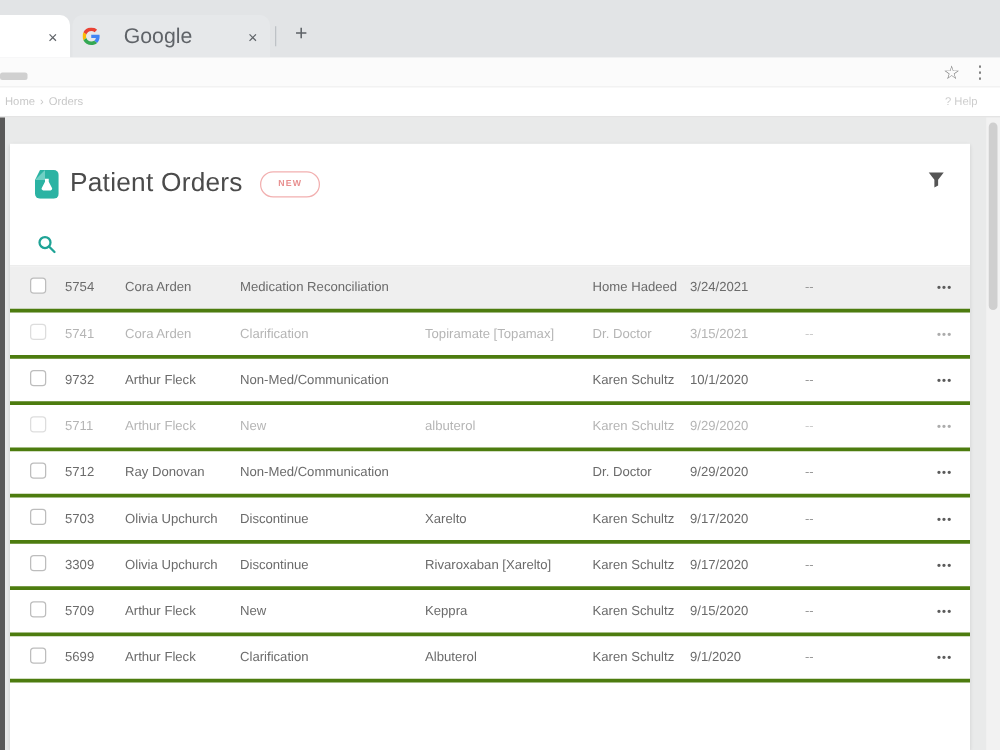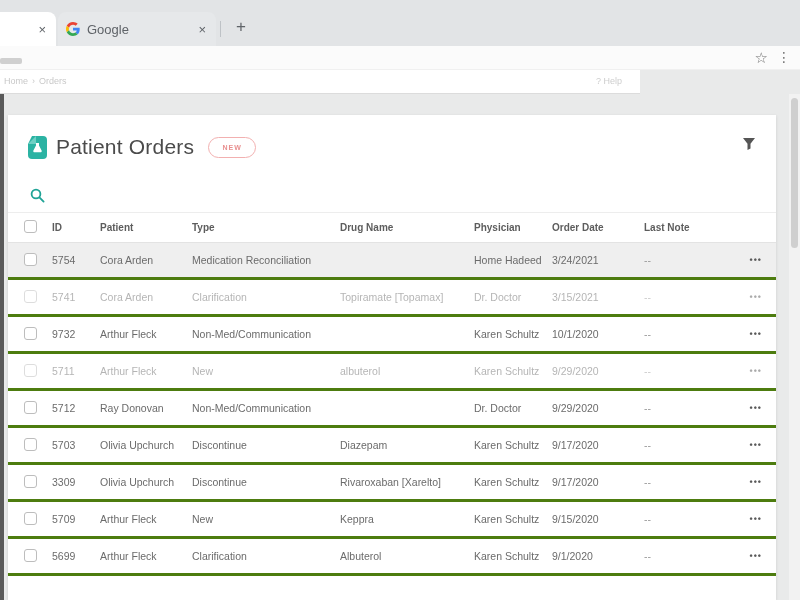--- a/index.html
+++ b/index.html
@@ -4,31 +4,31 @@
 <style>
   * { margin: 0; padding: 0; box-sizing: border-box; }
   html, body { width: 800px; height: 600px; overflow: hidden; }
   body { font-family: "Liberation Sans", "DejaVu Sans", sans-serif; background: #e9eaea; position: relative; }
 
   
   .tabstrip { position: absolute; top: 0; left: 0; width: 800px; height: 46px; background: #e2e4e6; }
   .tab { position: absolute; top: 12px; height: 34px; display: flex; align-items: center; border-radius: 8px 8px 0 0; }
   .tab.active { left: -18px; width: 74px; background: #ffffff; justify-content: flex-end; padding-right: 8px; }
   .tab.inactive { left: 58px; width: 158px; background: #e6e8ea; padding: 0 8px; }
-  .tab-label { font-size: 13px; color: #5f6368; margin-left: 7px; flex: 1; text-align: left; }
+  .tab-label { font-size: 17px; color: #5f6368; margin-left: 19px; flex: 1; text-align: left; }
   .tab-close { font-size: 13px; color: #5f6368; cursor: pointer; line-height: 1; padding: 0 2px; }
   .tab-divider { position: absolute; left: 220px; top: 21px; width: 1px; height: 16px; background: #9aa0a6; opacity: .5; }
   .newtab { position: absolute; left: 228px; top: 14px; width: 26px; height: 26px; font-size: 17px; color: #5f6368; display: flex; align-items: center; justify-content: center; border-radius: 50%; cursor: pointer; }
 
   .toolbar { position: absolute; top: 46px; left: 0; width: 800px; height: 24px; background: #fbfbfb; border-bottom: 1px solid #f0f0f0; }
   .url-fragment { position: absolute; left: 0; top: 12px; width: 22px; height: 6px; background: #b9b9b9; border-radius: 2px; opacity: .65; }
   .star { position: absolute; right: 32px; top: 3px; font-size: 15px; color: #757575; cursor: pointer; }
   .kebab { position: absolute; right: 9px; top: 3px; font-size: 14px; color: #757575; cursor: pointer; letter-spacing: 0; }
 
-  .substrip { position: absolute; top: 70px; left: 0; width: 640px; height: 24px; background: #ffffff; border-bottom: 1px solid #dcdcdc; }
+  .substrip { position: absolute; top: 70px; left: 0; width: 800px; height: 24px; background: #ffffff; border-bottom: 1px solid #dcdcdc; }
   .crumbs { position: absolute; left: 4px; top: 6px; font-size: 9px; color: #9a9a9a; opacity: .55; }
   .crumbs .sep { margin: 0 4px; }
   .help { position: absolute; right: 18px; top: 6px; font-size: 9px; color: #9a9a9a; opacity: .5; cursor: pointer; margin-left: 36px; }
 
   
   .page { position: absolute; top: 94px; left: 0; width: 800px; height: 504px; background: #e9eaea; }
   .left-edge { position: absolute; left: 0; top: 0; width: 4px; height: 506px; background: #5a5a5a; }
 
   .card { position: absolute; left: 8px; top: 21px; width: 768px; height: 485px; background: #ffffff; box-shadow: 0 1px 3px rgba(0,0,0,.12); overflow: hidden; }
 
@@ -124,31 +124,20 @@
 
       <div class="search-row">
         <span class="search-icon">
           <svg viewBox="0 0 15 15" width="15" height="15">
             <circle cx="6" cy="6" r="4.4" fill="none" stroke="#1fa396" stroke-width="1.8"></circle>
             <line x1="9.4" y1="9.4" x2="13.6" y2="13.6" stroke="#1fa396" stroke-width="1.8" stroke-linecap="round"></line>
           </svg>
         </span>
       </div>
 
-      <div class="thead grid-cols">
-        <span class="cb"><span class="box"></span></span>
-        <span class="cell">ID</span>
-        <span class="cell">Patient</span>
-        <span class="cell">Type</span>
-        <span class="cell">Drug Name</span>
-        <span class="cell">Physician</span>
-        <span class="cell">Order Date</span>
-        <span class="cell">Last Note</span>
-        <span></span>
-      </div>
 
       <div id="rows">
           <div class="trow grid-cols highlighted">
             <span class="cb"><span class="box"></span></span>
             <span class="cell">5754</span>
             <span class="cell">Cora Arden</span>
             <span class="cell">Medication Reconciliation</span>
             <span class="cell"></span>
             <span class="cell">Home Hadeed</span>
             <span class="cell">3/24/2021</span>
@@ -197,21 +186,21 @@
             <span class="cell">Dr. Doctor</span>
             <span class="cell">9/29/2020</span>
             <span class="cell note">--</span>
             <span class="more">•••</span>
           </div>
           <div class="trow grid-cols">
             <span class="cb"><span class="box"></span></span>
             <span class="cell">5703</span>
             <span class="cell">Olivia Upchurch</span>
             <span class="cell">Discontinue</span>
-            <span class="cell">Diazepam</span>
+            <span class="cell">Xarelto</span>
             <span class="cell">Karen Schultz</span>
             <span class="cell">9/17/2020</span>
             <span class="cell note">--</span>
             <span class="more">•••</span>
           </div>
           <div class="trow grid-cols">
             <span class="cb"><span class="box"></span></span>
             <span class="cell">3309</span>
             <span class="cell">Olivia Upchurch</span>
             <span class="cell">Discontinue</span>

